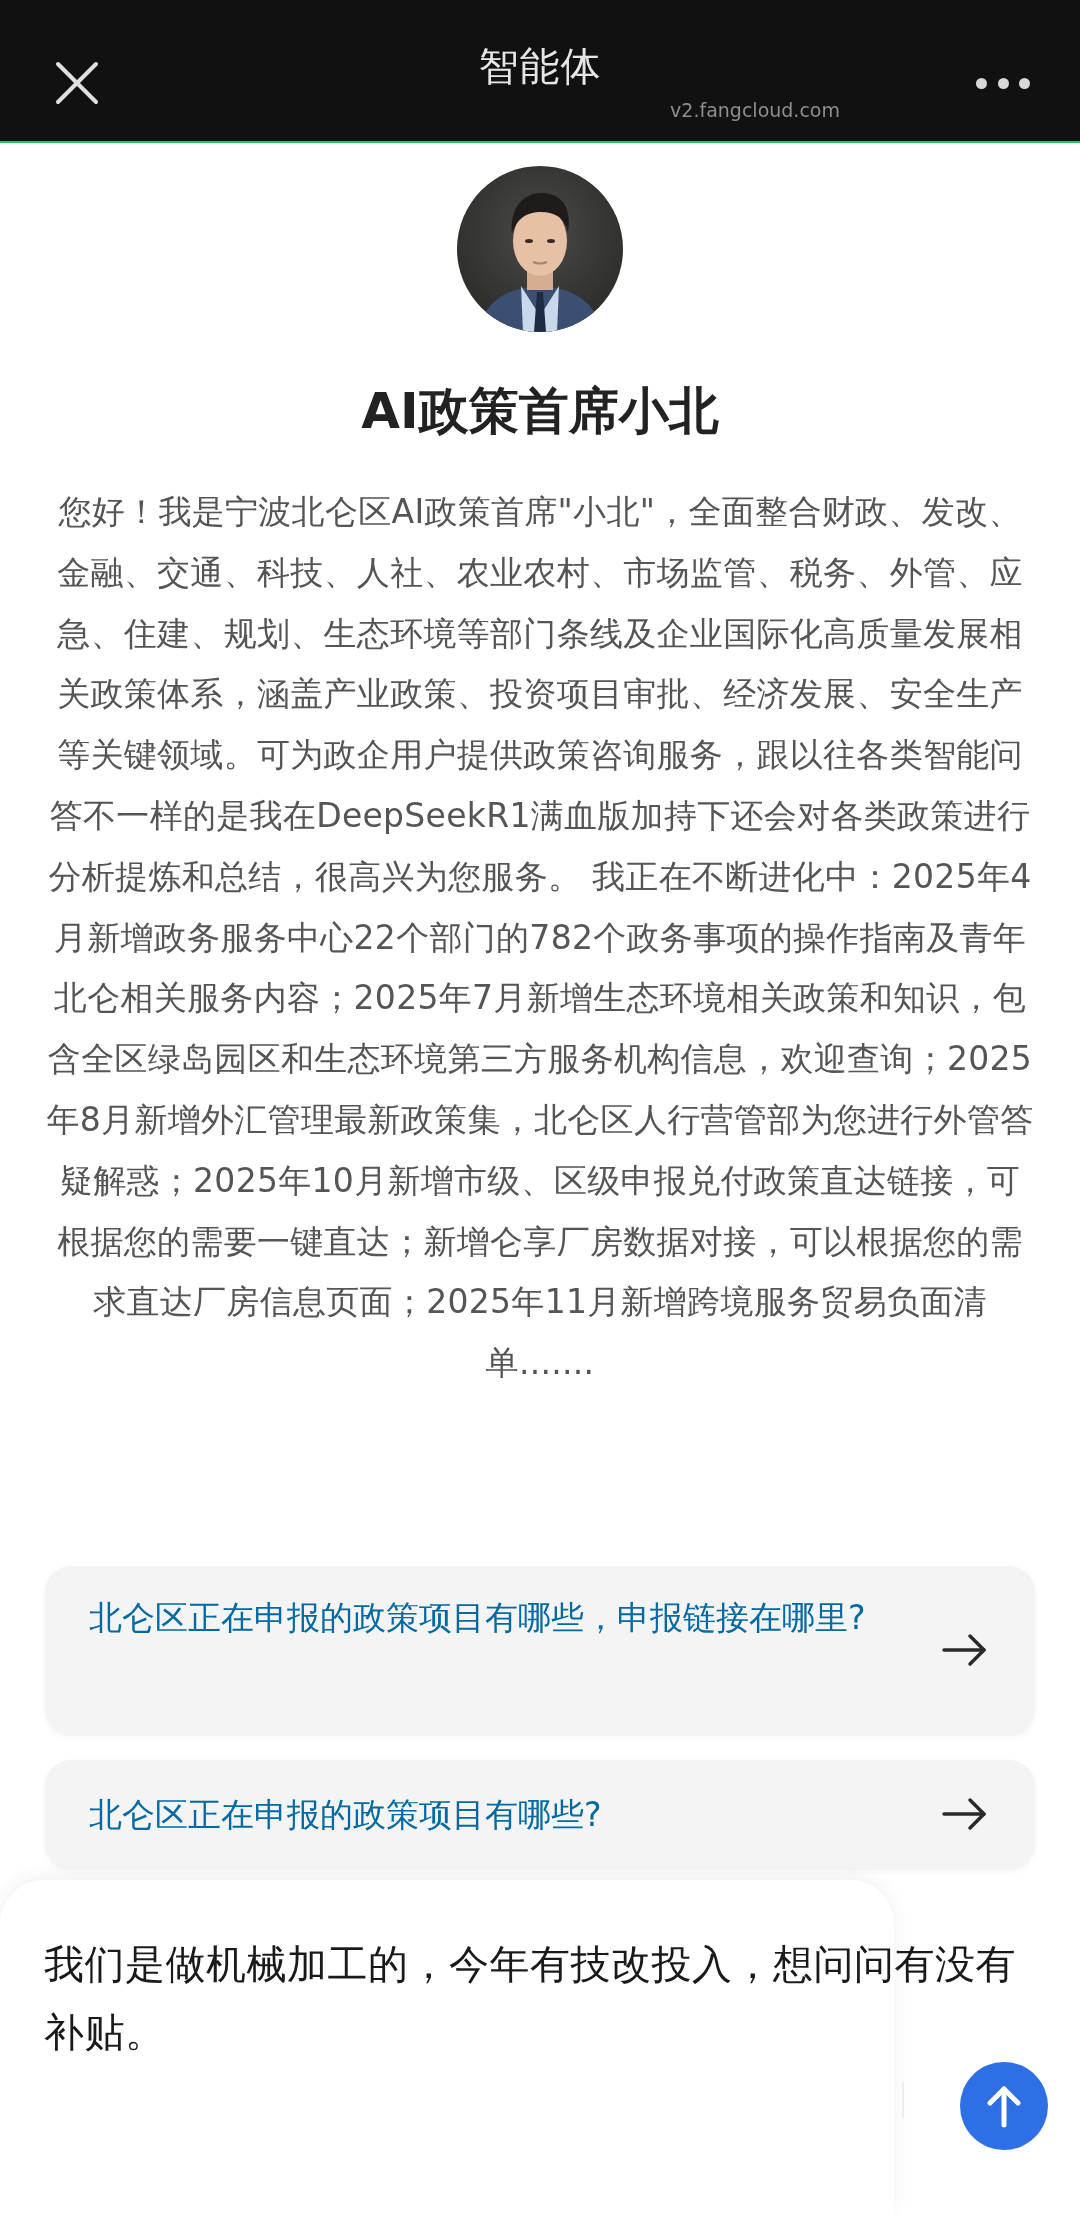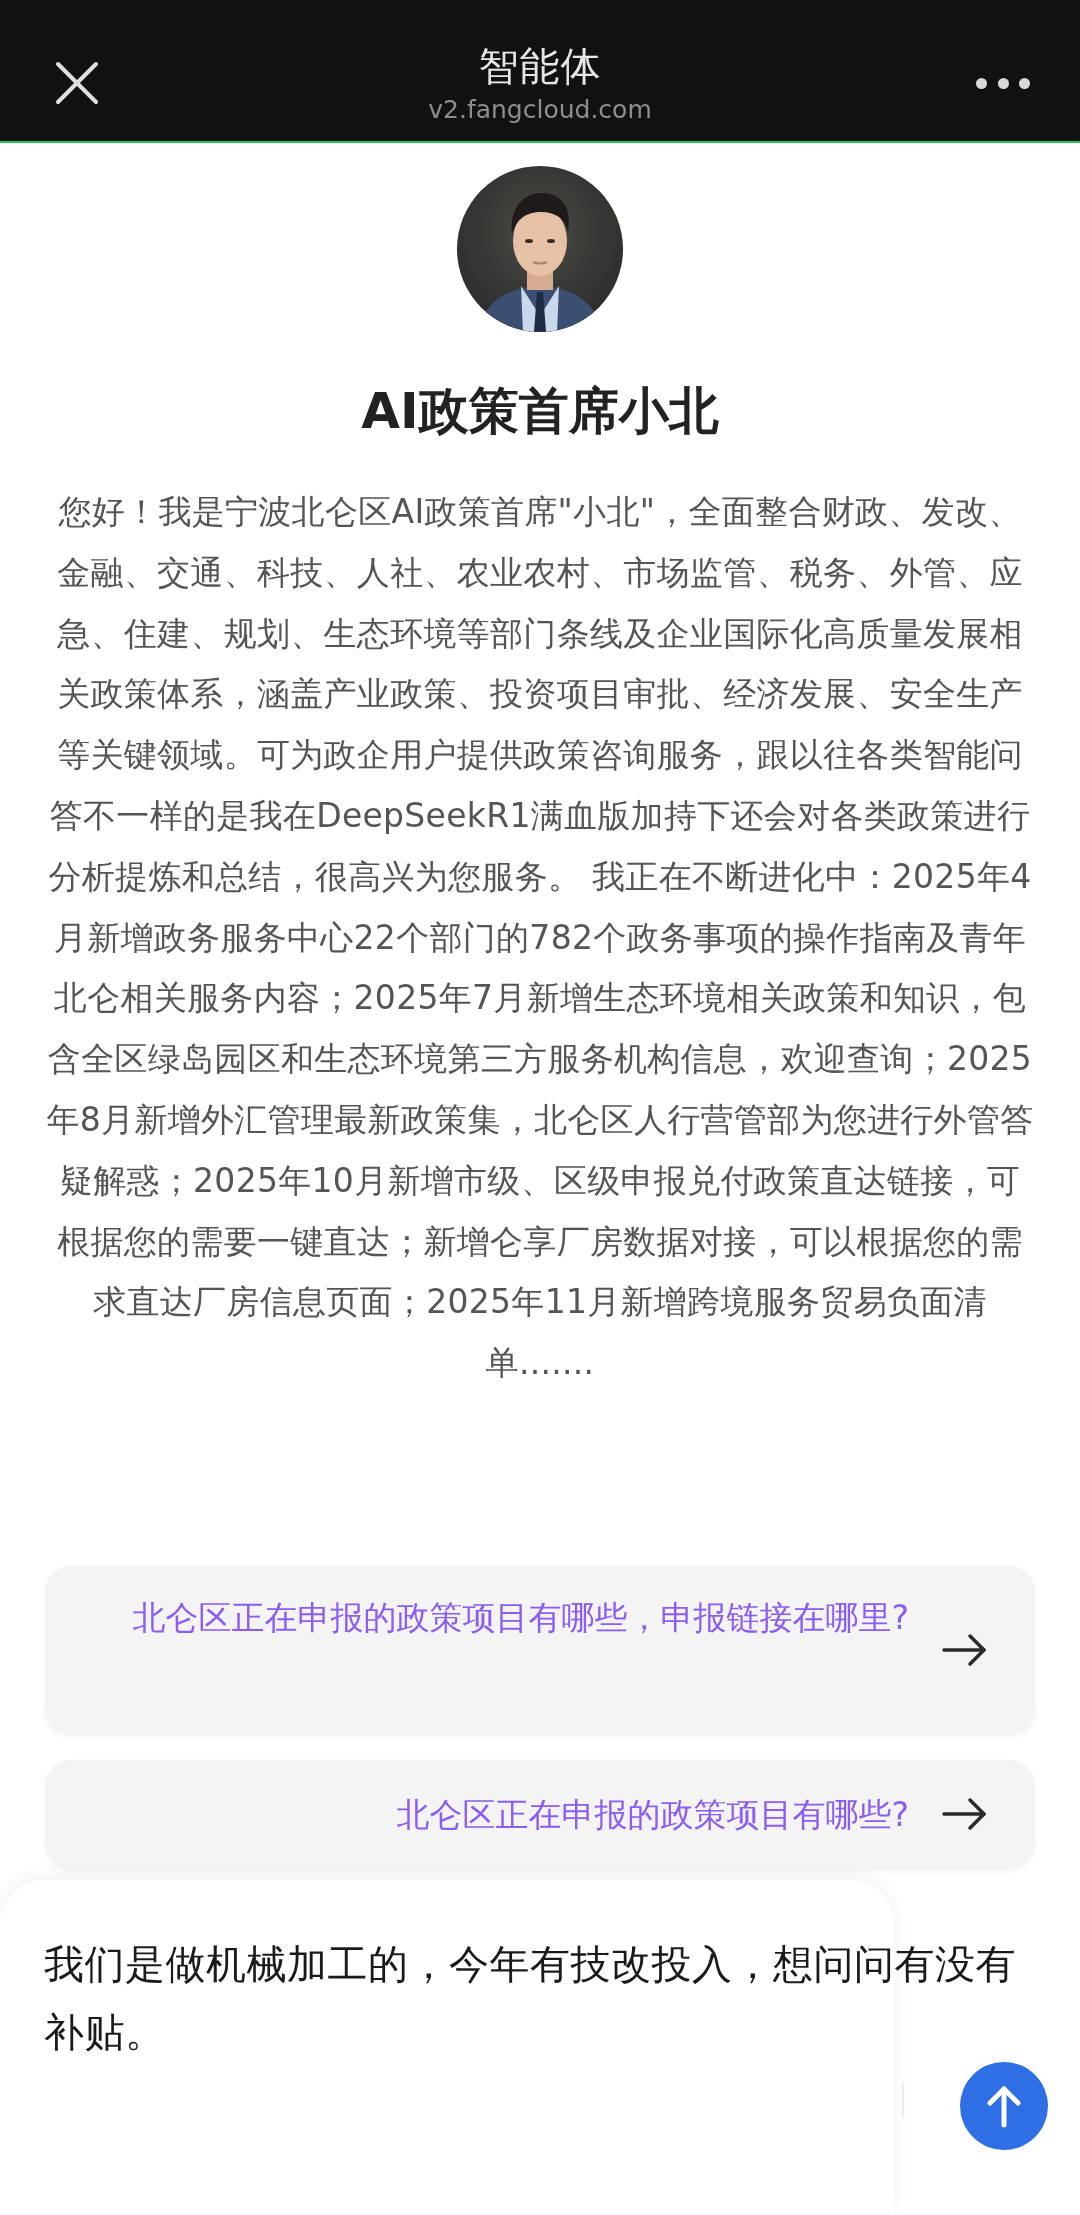--- a/index.html
+++ b/index.html
@@ -20,21 +20,21 @@
       position: absolute; left: 52px; top: 58px; width: 50px; height: 50px; cursor: pointer;
     }
     .close-btn svg { width: 50px; height: 50px; display: block; }
     .header-titles {
       position: absolute; left: 240px; width: 600px; top: 40px; text-align: center;
     }
     .header-title {
       display: block; color: #e6e6e6; font-size: 40px; line-height: 52px; letter-spacing: 1px;
     }
     .header-url {
-      display: block; color: #8e8e8e; font-size: 25px; line-height: 32px; margin-top: 2px;
+      display: block; color: #8e8e8e; font-size: 19px; line-height: 32px; margin-top: 2px; text-align: right;
     }
     .more-btn {
       position: absolute; left: 968px; top: 66px; width: 70px; height: 34px;
       display: flex; align-items: center; justify-content: space-between; padding: 0 8px; cursor: pointer;
     }
     .more-btn .dot { width: 11px; height: 11px; border-radius: 50%; background: #d8d8d8; }
 
     
     .avatar {
       position: absolute; left: 457px; top: 166px; width: 166px; height: 166px; border-radius: 50%;
@@ -57,21 +57,21 @@
 
     
     .suggestion {
       position: absolute; left: 45px; width: 990px;
       background: #f4f4f5; border-radius: 26px;
       box-shadow: 0 2px 6px rgba(0,0,0,0.04);
       cursor: pointer;
     }
     .suggestion-text {
       position: absolute; left: 44px; width: 820px;
-      font-size: 33px; line-height: 60px; color: #8b5cf6; text-align: right;
+      font-size: 33px; line-height: 60px; color: #0369a1;
     }
     .suggestion-arrow {
       position: absolute; left: 896px; width: 48px; height: 36px;
     }
     .suggestion-arrow svg { width: 48px; height: 36px; display: block; }
     .s1 { top: 1566px; height: 170px; }
     .s1 .suggestion-text { top: 22px; }
     .s1 .suggestion-arrow { top: 66px; }
     .s2 { top: 1760px; height: 110px; }
     .s2 .suggestion-text { top: 25px; }

